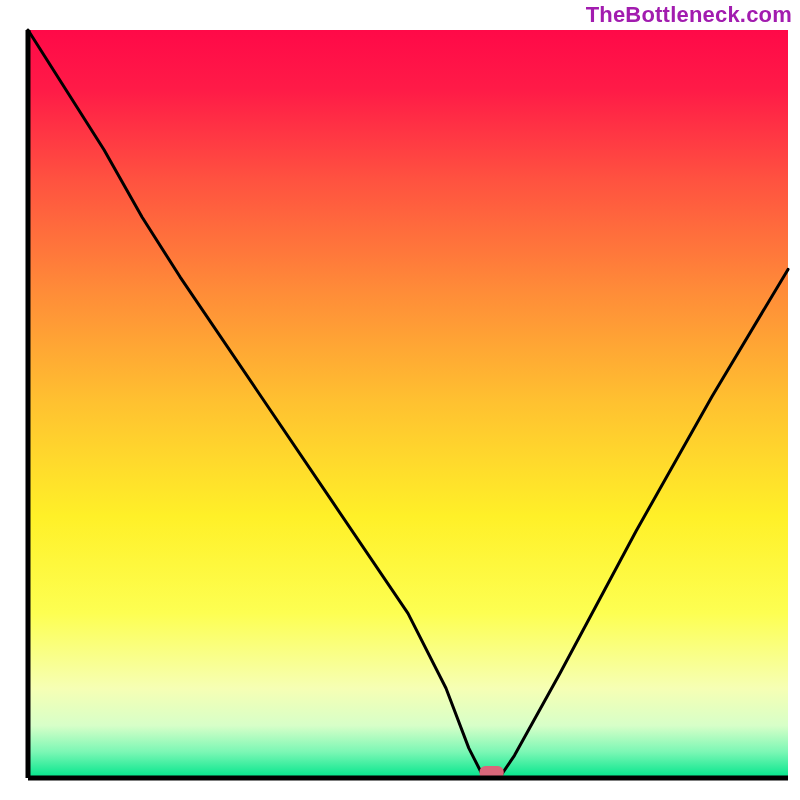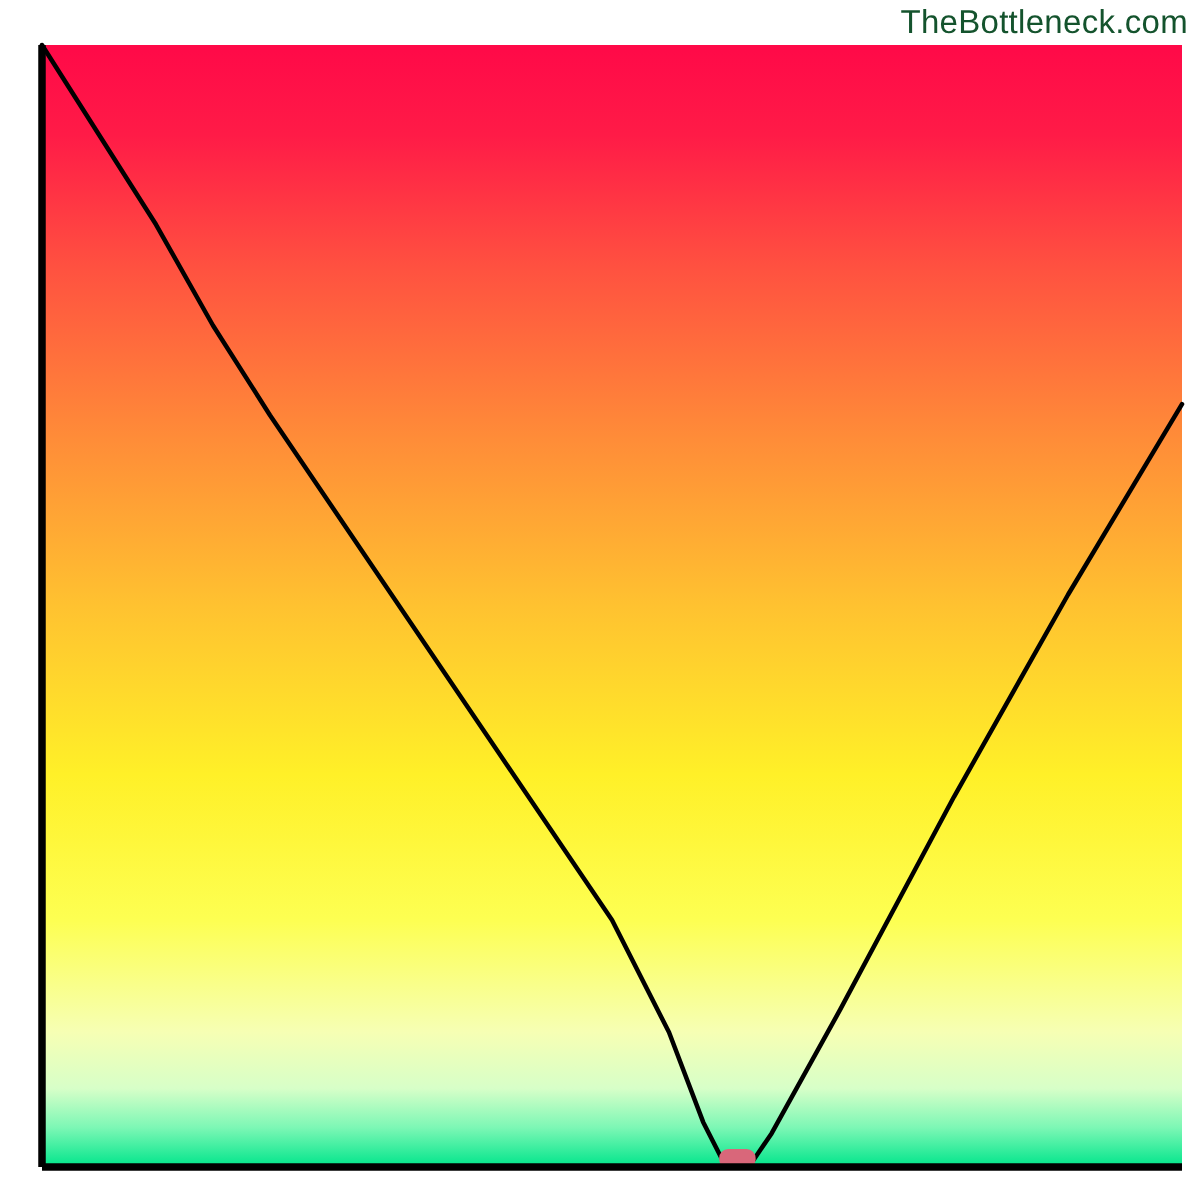--- a/index.html
+++ b/index.html
@@ -13,22 +13,22 @@
   .container {
     position: relative;
     width: 800px;
     height: 800px;
   }
   .watermark {
     position: absolute;
     top: 2px;
     right: 8px;
     font-size: 22px;
-    font-weight: 400;
-    color: #14532d;
+    font-weight: 700;
+    color: #a21caf;
     letter-spacing: 0.2px;
   }
   svg {
     position: absolute;
     top: 0;
     left: 0;
   }
 </style>
 </head>
 <body>

